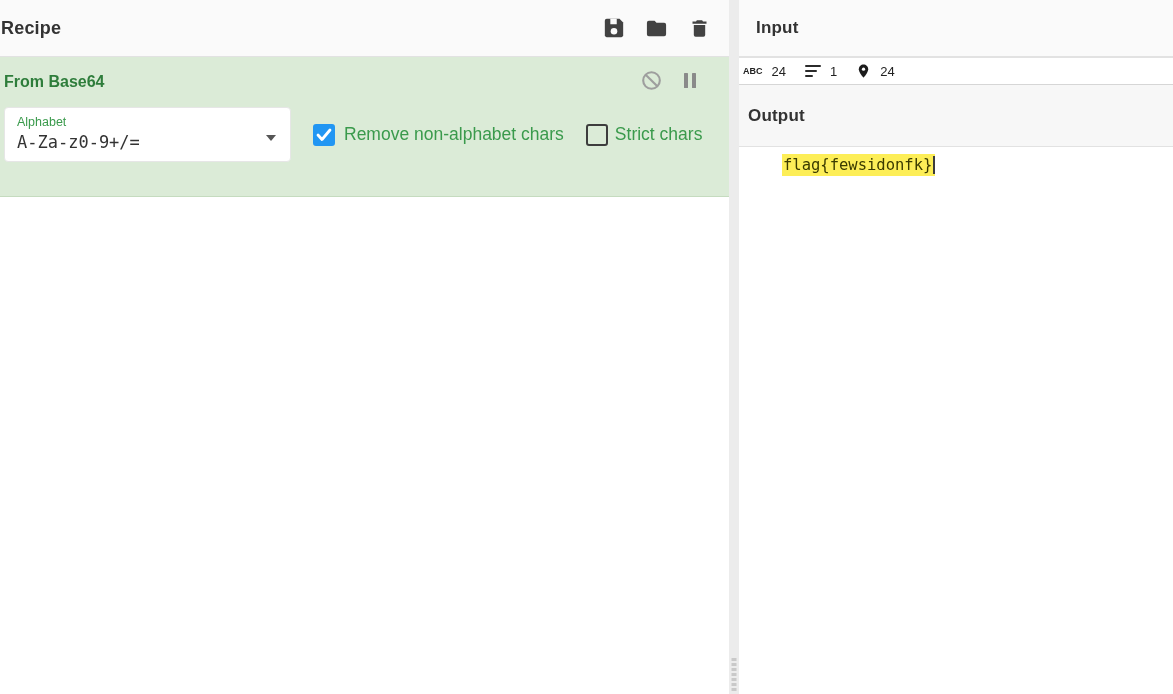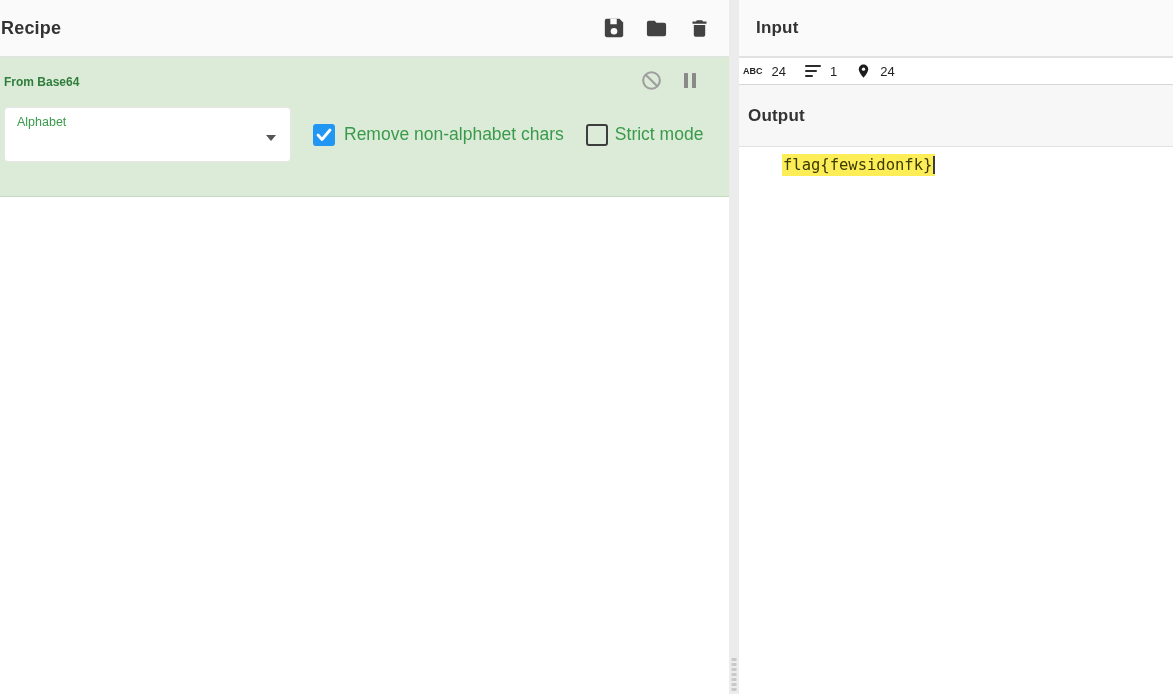--- a/index.html
+++ b/index.html
@@ -21,21 +21,21 @@
   .recipe-toolbar { margin-left: auto; display: flex; align-items: center; gap: 20px; padding-right: 18px; }
   .tool-btn { width: 23px; height: 23px; display: flex; align-items: center; justify-content: center; cursor: pointer; background: none; border: none; }
   .tool-btn svg { display: block; }
 
   
   .operation {
     background: #dbebd7; border-bottom: 1px solid #c5dbbf;
     height: 140px; padding: 14px 10px 0 4px; flex-shrink: 0;
   }
   .op-title-row { display: flex; align-items: center; }
-  .op-title { font-size: 12px; font-weight: bold; color: #2e7d3b; }
+  .op-title { font-size: 16px; font-weight: bold; color: #2e7d3b; }
   .op-controls { margin-left: auto; display: flex; align-items: center; gap: 17px; padding-right: 18px; }
   .op-icon-btn { background: none; border: none; width: 22px; height: 22px; display: flex; align-items: center; justify-content: center; cursor: pointer; }
 
   .ingredients { display: flex; align-items: center; margin-top: 14px; }
 
   .arg-select {
     width: 287px; height: 55px; background: #fff; border-radius: 4px;
     border: 1px solid #e6e6e6; padding: 7px 12px 0 12px; position: relative; cursor: pointer;
   }
   .arg-label { font-size: 12.5px; color: #3a9a4c; display: block; }
@@ -164,35 +164,36 @@
                 <rect x="10" y="1" width="4" height="15" rx="0.6" fill="#8a8a8a"></rect>
               </svg>
             </span>
           </button>
         </div>
       </div>
 
       <div class="ingredients">
         <div class="arg-select">
           <span class="arg-label">Alphabet</span>
+          <span class="arg-value">A-Za-z0-9+/=</span>
           <span class="select-caret"></span>
         </div>
 
         <label class="arg-checkbox">
           <span class="checkbox-box checked">
             <svg width="16" height="14" viewBox="0 0 16 14">
               <polyline points="2,7 6,11.5 14,2" fill="none" stroke="#ffffff" stroke-width="2.8" stroke-linecap="round" stroke-linejoin="round"></polyline>
             </svg>
           </span>
           <span class="checkbox-label">Remove non-alphabet chars</span>
         </label>
 
         <label class="arg-checkbox strict">
           <span class="checkbox-box unchecked"></span>
-          <span class="checkbox-label">Strict mode</span>
+          <span class="checkbox-label">Strict chars</span>
         </label>
       </div>
     </div>
 
     <div class="recipe-rest"></div>
   </div>
 
   <div class="gutter">
     <div class="gutter-handle"></div>
   </div>

